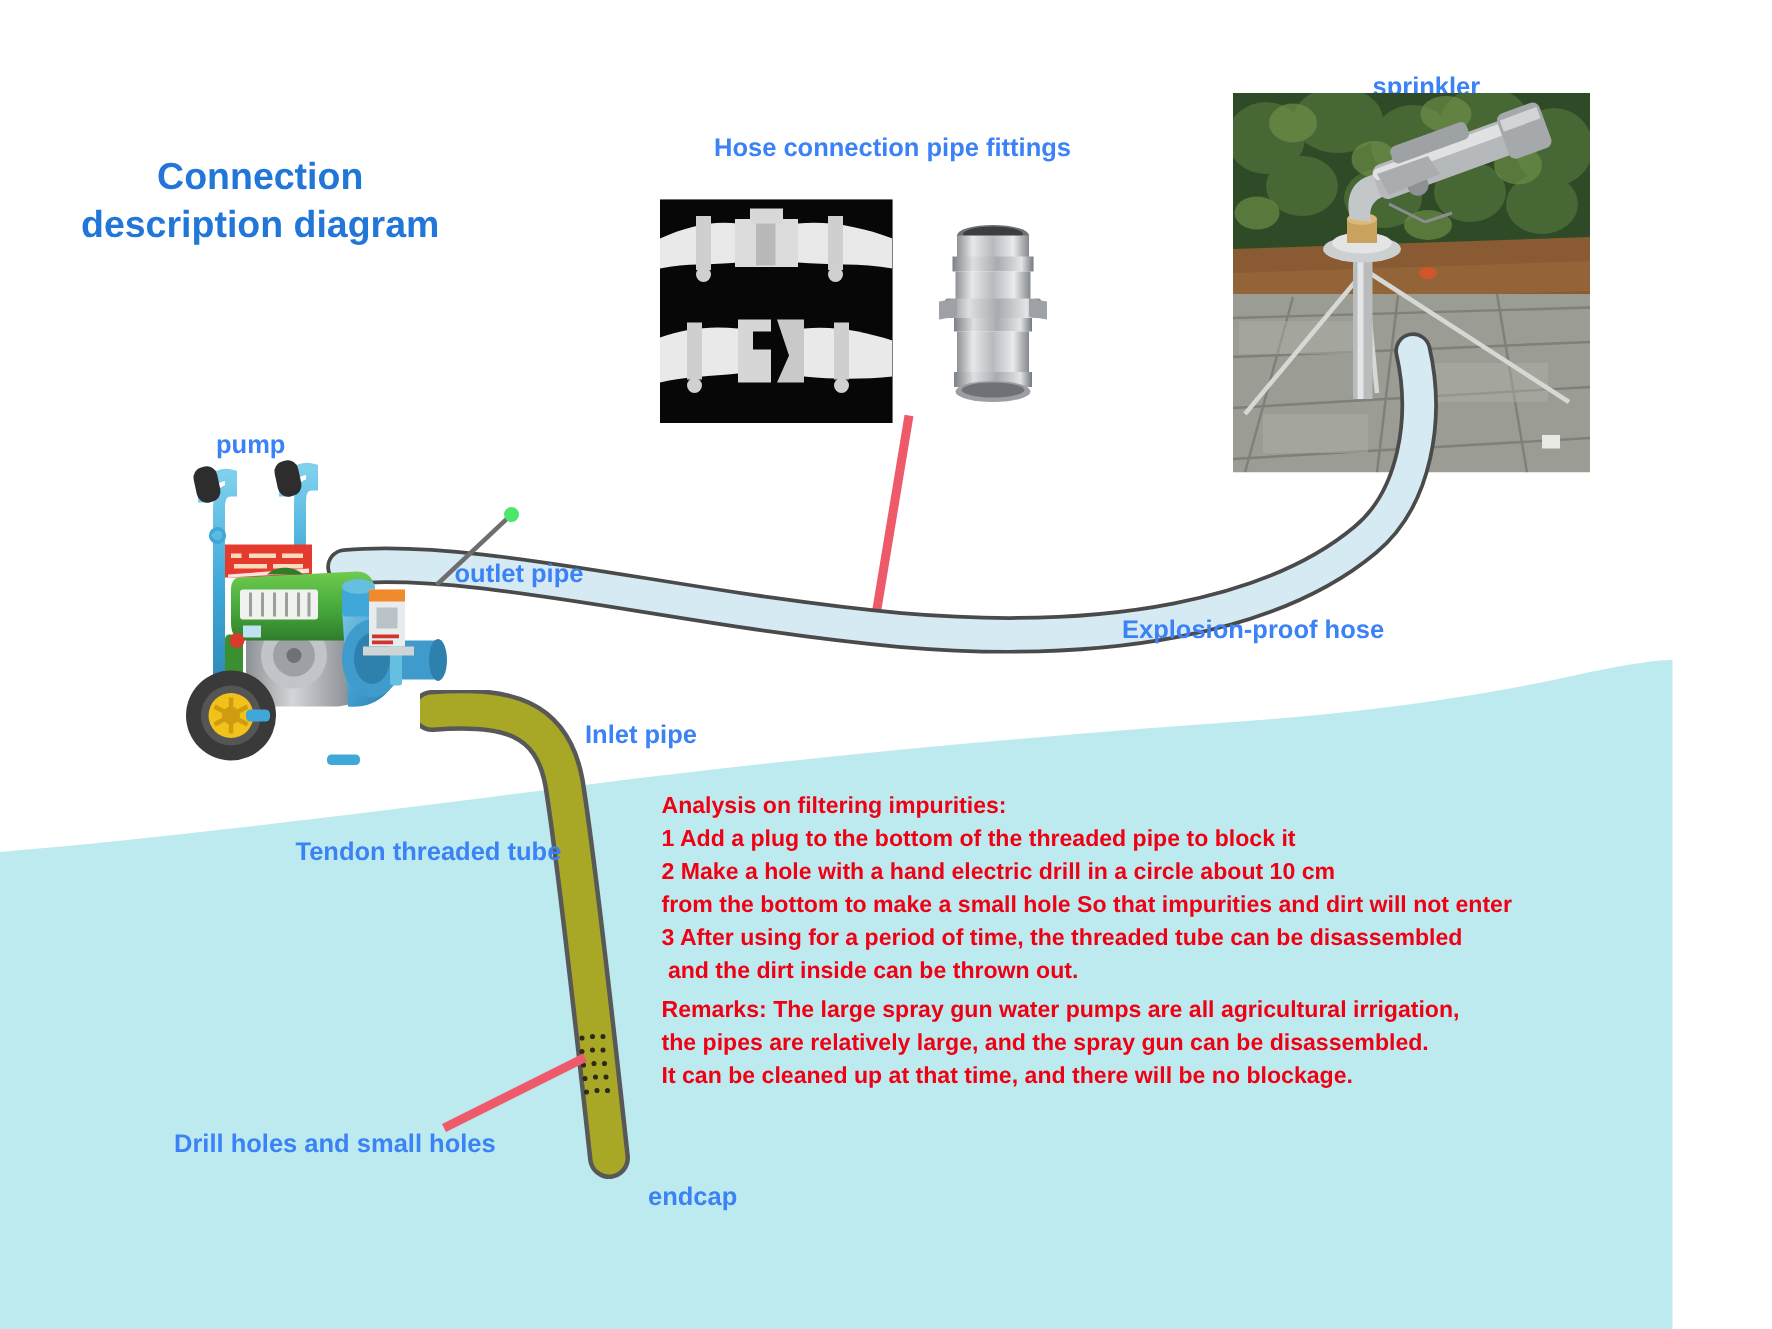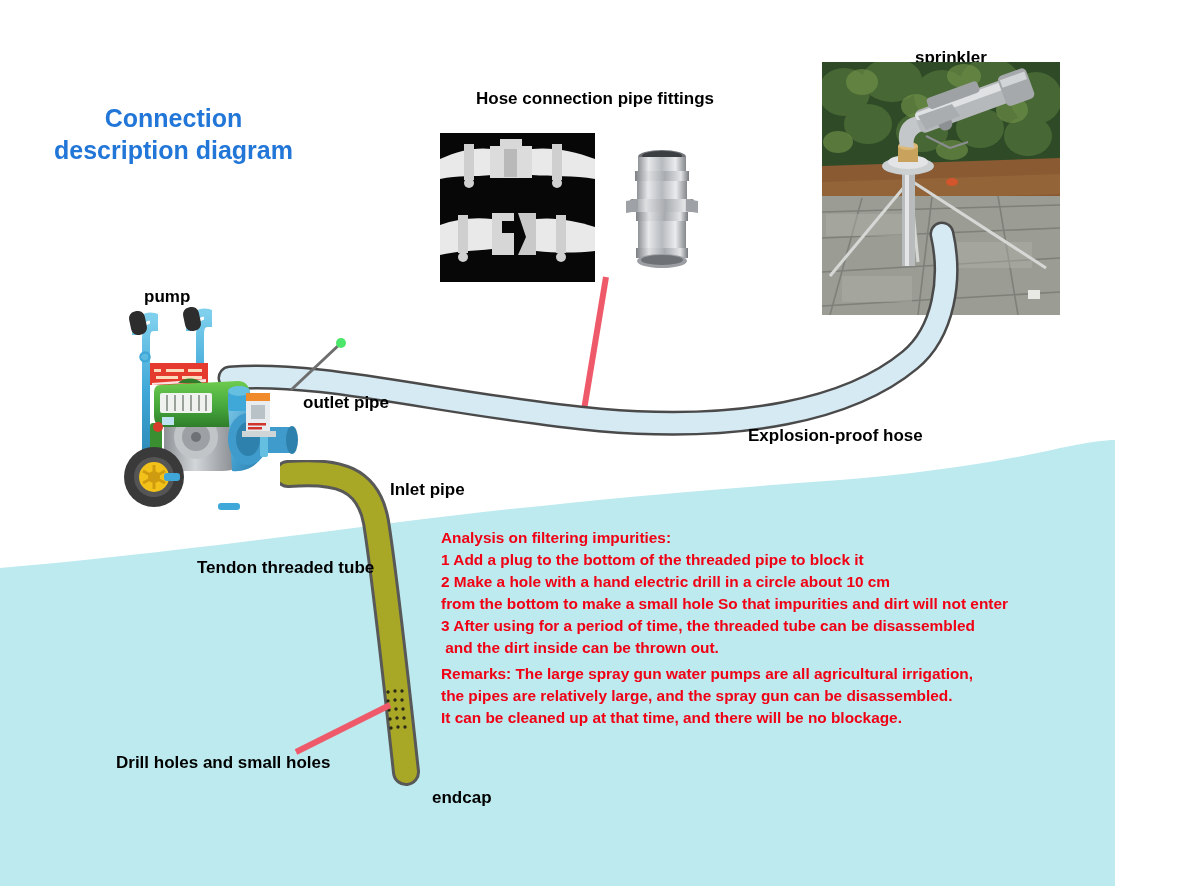--- a/index.html
+++ b/index.html
@@ -7,21 +7,21 @@
   #stage{position:relative;width:1181px;height:886px;background:#ffffff;overflow:hidden;}
 
   
   .water{position:absolute;left:0;top:440px;width:1181px;height:446px;}
 
   
   .brand{position:absolute;left:54px;top:46px;font-size:44px;font-weight:bold;color:#1b6fd4;letter-spacing:1px;line-height:1;}
   .subtitle{position:absolute;left:54px;top:102px;font-size:25px;font-weight:bold;color:#2176d8;line-height:1.28;text-align:center;}
 
   
-  .lbl{position:absolute;font-size:16.5px;font-weight:bold;color:#000000;white-space:nowrap;}
+  .lbl{position:absolute;font-size:16.5px;font-weight:bold;color:#3b82f6;white-space:nowrap;}
   .lbl.s17{font-size:17px;}
 
   
   .note{position:absolute;font-size:15.4px;font-weight:bold;color:#f00014;line-height:1.43;white-space:pre;}
   .note2{position:absolute;font-size:15.4px;font-weight:bold;color:#f00014;line-height:1.43;white-space:pre;}
 
   
   .photo{position:absolute;overflow:hidden;}
   .blackphoto{background:#050505;}
   .svgfull{display:block;width:100%;height:100%;}
@@ -184,27 +184,27 @@
           <path d="M128,86 L146,80"></path>
       </g>
     </svg>
   </div>
 
   <svg class="abs" style="left:200px;top:220px;width:760px;height:230px;">
     <path d="M30,158 C 120,150 250,186 400,200 C 540,212 650,190 710,140 C 744,112 752,58 742,14" fill="none" stroke="#4a4a4a" stroke-width="25" stroke-linecap="round"></path>
     <path d="M30,158 C 120,150 250,186 400,200 C 540,212 650,190 710,140 C 744,112 752,58 742,14" fill="none" stroke="#d6eaf4" stroke-width="20" stroke-linecap="round"></path>
   </svg>
 
-  <div class="lbl s17" style="left:748px;top:410px;margin-top:16px;">Explosion-proof hose</div>
+  <div class="lbl s17" style="left:748px;top:410px;">Explosion-proof hose</div>
 
   <svg class="abs" style="left:280px;top:338px;width:70px;height:58px;">
     <line x1="60" y1="6" x2="11" y2="52" stroke="#6e6e6e" stroke-width="3"></line>
     <circle cx="61" cy="5" r="5" fill="#4ce66b"></circle>
   </svg>
-  <div class="lbl s17" style="left:303px;top:393px;">outlet pipe</div>
+  <div class="lbl s17" style="left:303px;top:373px;">outlet pipe</div>
 
   <svg class="abs" style="left:280px;top:460px;width:180px;height:350px;">
     <path d="M8,14 C 58,10 88,18 96,62 C 104,112 116,220 126,312" fill="none" stroke="#585858" stroke-width="28" stroke-linecap="round"></path>
     <path d="M8,14 C 58,10 88,18 96,62 C 104,112 116,220 126,312" fill="none" stroke="#a9a826" stroke-width="22" stroke-linecap="round"></path>
     <g fill="#2b2b18">
       <circle cx="108" cy="232" r="1.7"></circle>
         <circle cx="115" cy="231" r="1.7"></circle>
         <circle cx="122" cy="231" r="1.7"></circle>
       <circle cx="108" cy="241" r="1.7"></circle>
         <circle cx="115" cy="240" r="1.7"></circle>

